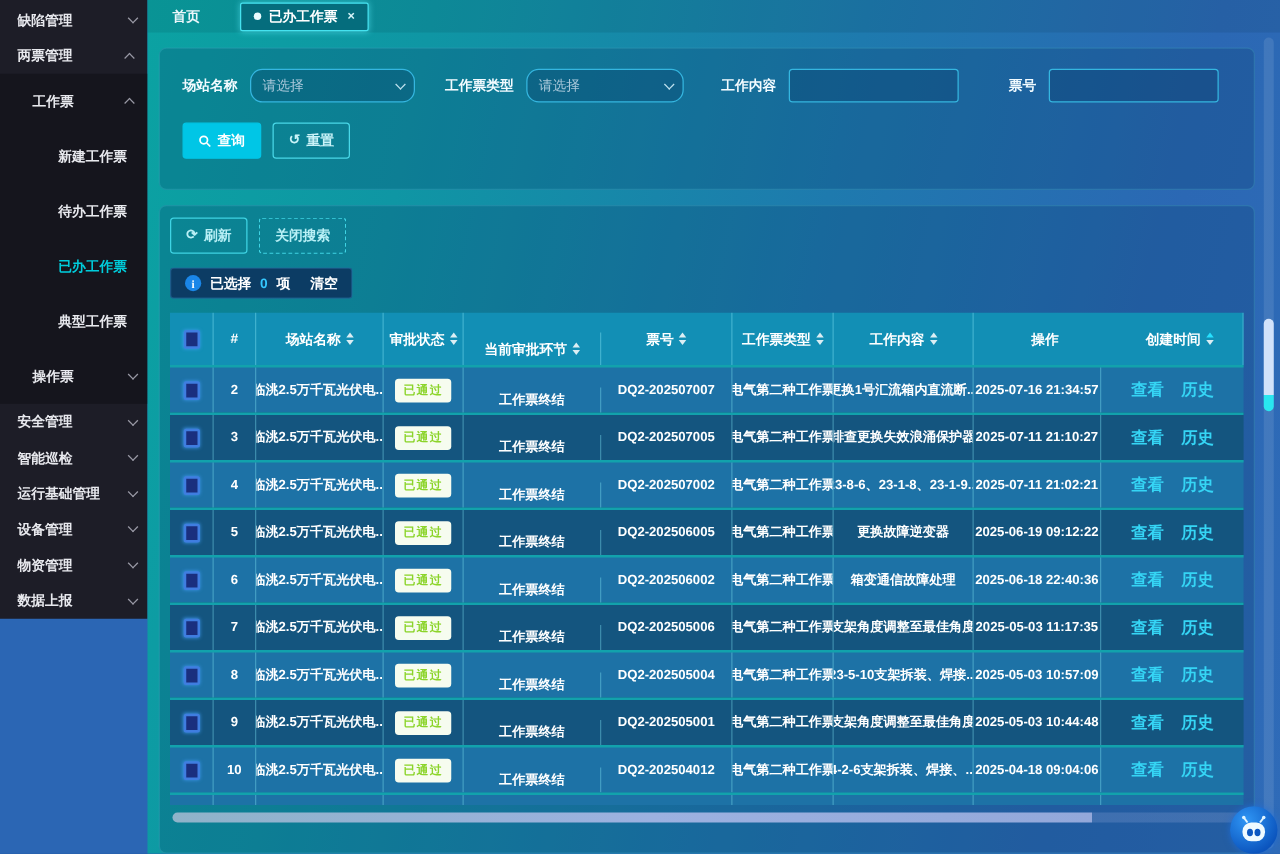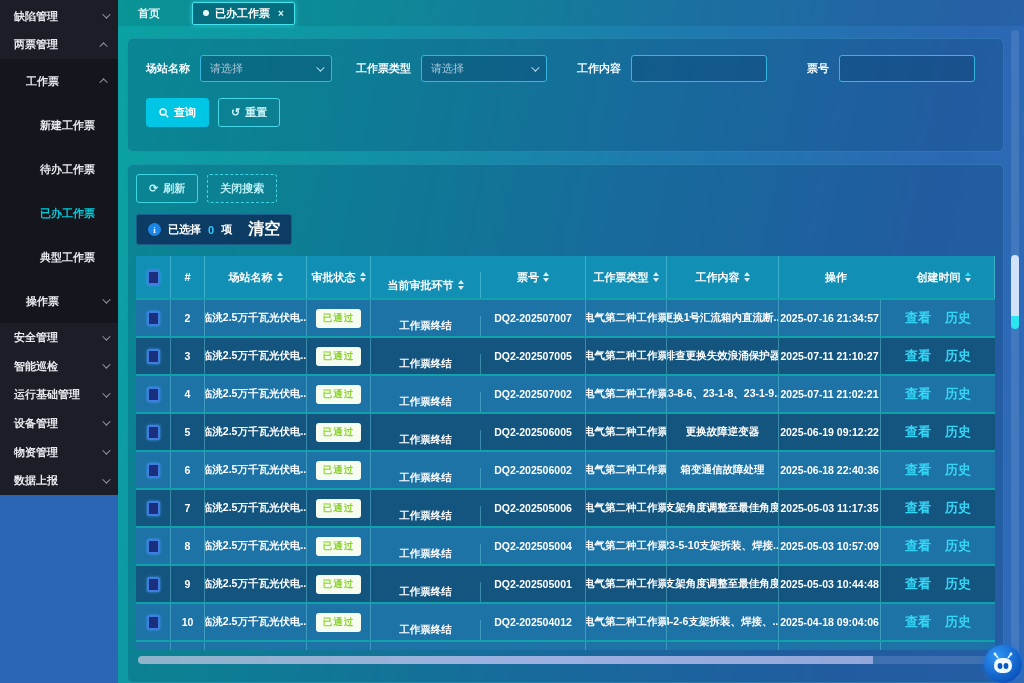--- a/index.html
+++ b/index.html
@@ -7,21 +7,21 @@
     font-family:"Liberation Sans", sans-serif; }
   body { display:flex; background:#2b66b4; }
 
   
   .sidebar { width:118px; height:495px; background:#1d1d27; flex:0 0 118px;
     display:flex; flex-direction:column; padding-top:2px; }
   .side-item { height:44px; display:flex; align-items:center; color:#e8e9ee;
     font-size:11px; font-weight:700; padding:0 10px 0 14px; cursor:pointer; }
   .side-item .lbl { flex:1; white-space:nowrap; }
   .side-item.lvl1 { padding-left:26px; }
-  .side-item.lvl2 { padding-left:40px; }
+  .side-item.lvl2 { padding-left:40px;text-align:center; }
   .side-item.active { color:#00ccdb; }
   .submenu-block { background:#15151d; }
   .chev { width:6px; height:6px; border-right:1.5px solid #9a9aa6;
     border-bottom:1.5px solid #9a9aa6; flex:0 0 6px; }
   .chev.down { transform:rotate(45deg) translateY(-2px); }
   .chev.up   { transform:rotate(-135deg) translateY(-2px); }
 
   
   .main { flex:1; height:683px; position:relative; display:flex; flex-direction:column;
     background:linear-gradient(102deg,#0ba2a2 0%,#0f96a4 22%,#1e7aae 55%,#2b68b4 82%,#2f6bb8 100%); }
@@ -40,21 +40,21 @@
 
   
   .panel { background:rgba(8,58,104,0.26); border:1px solid rgba(90,205,225,0.22);
     border-radius:6px; }
   .search-panel { height:114px; padding:16px 16px 12px 18px; flex:0 0 114px; }
   .form-row { display:flex; align-items:center; gap:10px; }
   .f-label { color:#f2fbff; font-size:11px; font-weight:700; white-space:nowrap; }
   .select, .text-input { height:27px; background:rgba(8,55,100,0.30);
     border:1px solid #35b6e0; border-radius:3px; color:#fff; }
   .select { width:132px; display:flex; align-items:center; justify-content:space-between;
-    padding:4px 9px; cursor:pointer; }
+    padding:4px 9px; cursor:pointer;border-radius:10px; }
   .select.w2 { width:126px; margin-right:8px; }
   .select .ph { color:#a9c8da; font-size:11px; }
   .sel-chev { width:6px; height:6px; border-right:1.5px solid #bfe2ef;
     border-bottom:1.5px solid #bfe2ef; transform:rotate(45deg) translateY(-2px); }
   .text-input { width:136px; padding:0 8px; font-size:11px; outline:none;
     font-family:"Liberation Sans",sans-serif; }
   .btn-row { display:flex; gap:9px; margin-top:16px; }
   .btn { display:inline-flex; align-items:center; gap:5px; font-size:11px; font-weight:700;
     border-radius:3px; padding:6px 12px; cursor:pointer; }
   .btn-query { background:#00c6e6; color:#fff; border:1px solid #00c6e6; }
@@ -68,21 +68,21 @@
     flex-direction:column; overflow:hidden; }
   .toolbar { display:flex; gap:9px; flex:0 0 auto; }
   .alertbar { margin-top:11px; display:inline-flex; align-items:center; gap:7px;
     background:#0c3c64; border:1px solid rgba(60,150,210,.35); border-radius:3px;
     padding:4px 11px; width:fit-content; }
   .info-ico { width:13px; height:13px; border-radius:50%; background:#1a86e8; color:#fff;
     font-size:9px; font-weight:700; display:flex; align-items:center; justify-content:center;
     font-family:"Liberation Serif",serif; }
   .alertbar .t { color:#fff; font-size:11px; font-weight:700; }
   .alertbar .cnt { color:#35c8ff; font-size:11px; font-weight:700; }
-  .alertbar .clear { color:#fff; font-size:16px; font-weight:700; margin-left:9px; cursor:pointer; }
+  .alertbar .clear { color:#fff; font-size:11px; font-weight:700; margin-left:9px; cursor:pointer; }
 
   .tablewrap { margin-top:11px; flex:1; overflow:hidden; display:flex; flex-direction:column; }
   .thead { display:flex; background:#128fb5; height:42px; align-items:stretch; flex:0 0 42px; }
   .hcell { display:flex; align-items:center; justify-content:center; gap:4px;
     color:#fff; font-size:11px; font-weight:700;
     border-right:1px solid rgba(120,220,238,0.45); }
   .trow { display:flex; height:38px; flex:0 0 38px; border-top:2px solid #12a2ac; }
   .trow:nth-child(odd) { background:#1d72a6; }
   .trow:nth-child(even) { background:#14557f; }
   .cell { display:flex; align-items:center; justify-content:center; color:#fff;

